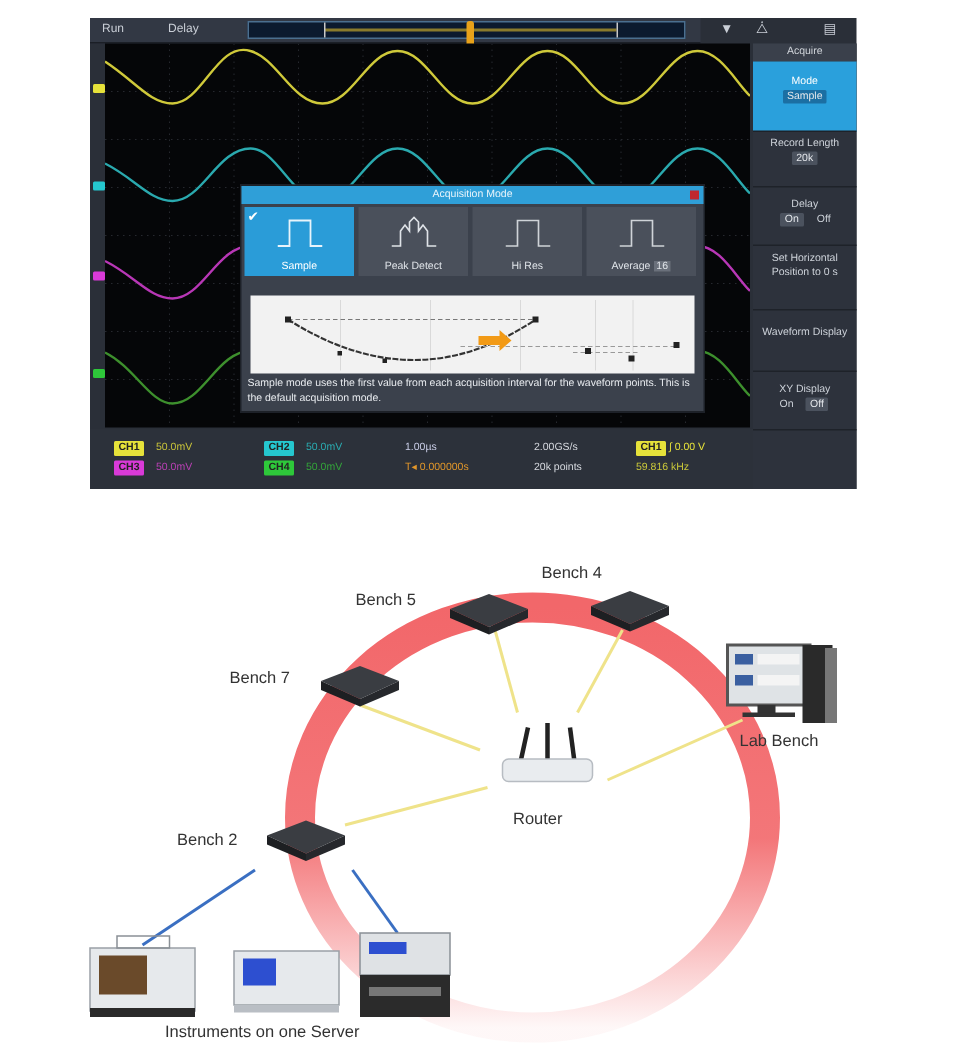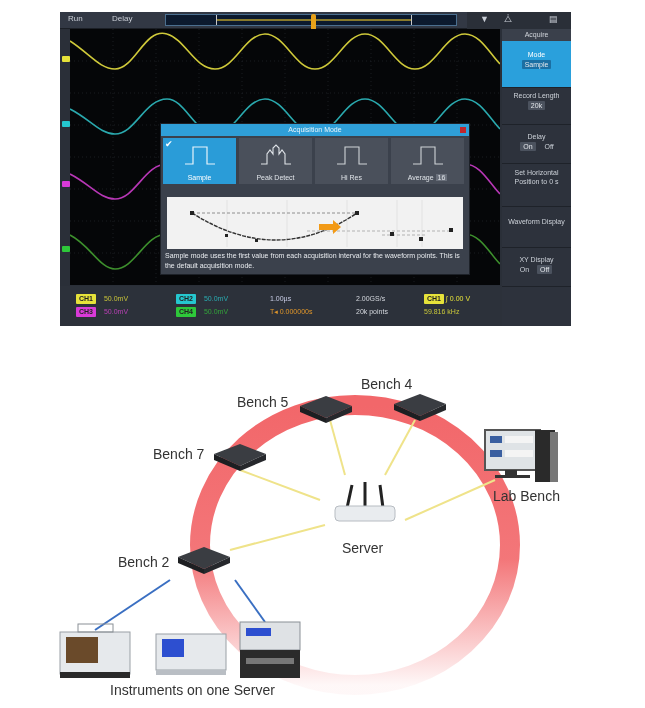--- a/index.html
+++ b/index.html
@@ -39,21 +39,21 @@
   .mode.sel { background:#2a9cd8; color:#fff; }
   .mode .lbl { position:absolute; bottom:3px; left:0; right:0; }
   .mode svg { position:absolute; left:22px; top:6px; }
   .check { position:absolute; left:2px; top:1px; color:#fff; font-size:9px; }
   .avg-num { background:#6a707b; padding:0 2px; margin-left:2px; }
   .preview { position:absolute; left:6px; top:73px; width:296px; height:52px; background:#f2f2f2; }
   .dlg-desc { position:absolute; left:4px; top:127px; width:300px; font-size:7px; color:#e8ebef; line-height:10px; }
 
   
   .net { position:absolute; left:50px; top:360px; width:560px; height:345px; }
-  .net-label { position:absolute; font-size:14px; color:#333; white-space:nowrap; }
+  .net-label { position:absolute; font-size:11px; color:#333; white-space:nowrap; }
   .bench-box { position:absolute; width:58px; height:30px; }
 </style>
 </head>
 <body>
 
 <div class="scope">
 
   <div class="scope-topbar">
     <span class="tb-label" style="left:8px">Run</span>
     <span class="tb-label" style="left:52px">Delay</span>
@@ -281,16 +281,16 @@
   <svg class="bench-box" style="left:340px;top:32px" viewBox="0 0 58 30">
       <polygon points="4,12 30,2 56,12 30,24" fill="#3a3d42"></polygon>
       <polygon points="4,12 30,24 30,29 4,18" fill="#1d1f22"></polygon>
       <polygon points="30,24 56,12 56,18 30,29" fill="#26282c"></polygon>
     </svg>
 
   <div class="net-label" style="left:68px;top:194px">Bench 2</div>
   <div class="net-label" style="left:103px;top:86px">Bench 7</div>
   <div class="net-label" style="left:187px;top:34px">Bench 5</div>
   <div class="net-label" style="left:311px;top:16px">Bench 4</div>
-  <div class="net-label" style="left:292px;top:180px">Server</div>
+  <div class="net-label" style="left:292px;top:180px">Router</div>
   <div class="net-label" style="left:443px;top:128px">Lab Bench</div>
   <div class="net-label" style="left:60px;top:322px">Instruments on one Server</div>
 </div>
 
 </body></html>

